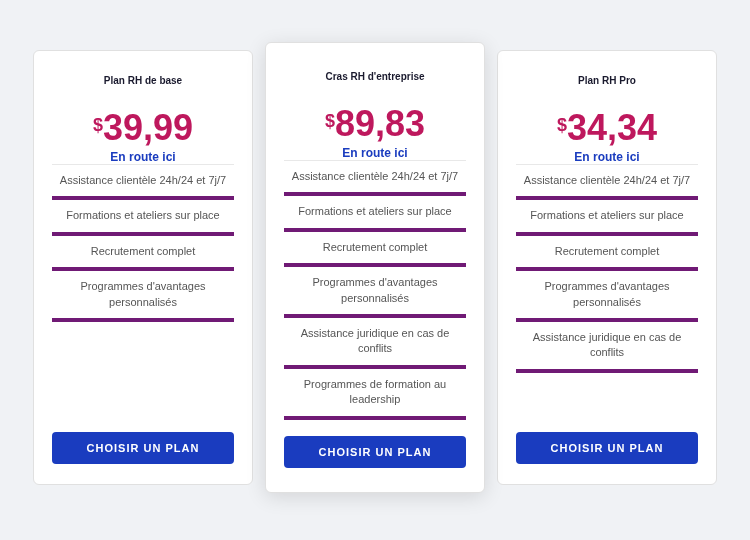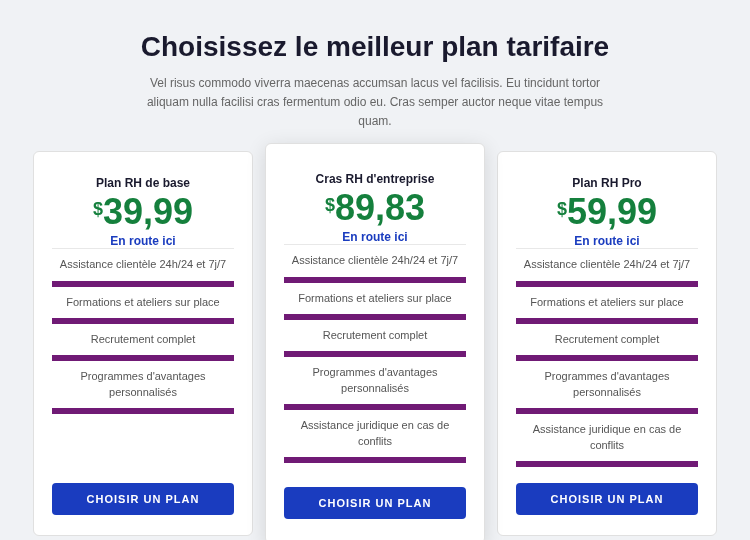--- a/index.html
+++ b/index.html
@@ -59,30 +59,30 @@
       background: #fff;
       border: 1px solid #e0e0e0;
       box-shadow: 0 4px 20px rgba(0,0,0,0.12);
       z-index: 2;
       padding-top: 28px;
       padding-bottom: 24px;
       margin-top: -8px;
       margin-bottom: -8px;
     }
     .plan-name {
-      font-size: 12px;
+      font-size: 10px;
       font-weight: 700;
       color: #1a1a2e;
       text-align: right;
-      margin-bottom: 4px;
+      margin-bottom: 24px;
     }
     .plan-price {
       font-size: 36px;
       font-weight: 800;
-      color: #15803d;
+      color: #be185d;
       line-height: 1;
       margin-bottom: 4px;
     }
     .plan-price sup {
       font-size: 18px;
       font-weight: 800;
       vertical-align: top;
       margin-top: 6px;
       display: inline-block;
     }
@@ -100,45 +100,41 @@
       width: 100%;
       border-top: 1px solid #e8e8e8;
       margin-bottom: 16px;
       flex: 1;
     }
     .feature-item {
       font-size: 11px;
       color: #555;
       text-align: center;
       padding: 8px 4px;
-      border-bottom: 6px solid #701a75;
+      border-bottom: 4px solid #701a75;
       line-height: 1.4;
     }
     .btn-choose {
       background: #1a3cbf;
       color: #fff;
       border: none;
       border-radius: 4px;
       padding: 10px 20px;
       font-size: 11px;
       font-weight: 800;
       letter-spacing: 1px;
       cursor: pointer;
       width: 100%;
       text-transform: uppercase;
     }
   </style>
 </head>
 <body>
 
 <div class="page-wrapper">
-  <div class="header">
-    <h1 class="main-title">Choisissez le meilleur plan tarifaire</h1>
-    <p class="subtitle">Vel risus commodo viverra maecenas accumsan lacus vel facilisis. Eu tincidunt tortor aliquam nulla facilisi cras fermentum odio eu. Cras semper auctor neque vitae tempus quam.</p>
-  </div>
 
   <div class="plans-container">
 
     <div class="plan-card">
       <div class="plan-name">Plan RH de base</div>
       <div class="plan-price">
         <sup>$</sup><span>39,99</span>
       </div>
       <a class="plan-link">En route ici</a>
       <div class="plan-features">
@@ -155,28 +151,29 @@
       <div class="plan-price">
         <sup>$</sup><span>89,83</span>
       </div>
       <a class="plan-link featured-link">En route ici</a>
       <div class="plan-features">
         <div class="feature-item">Assistance clientèle 24h/24 et 7j/7</div>
         <div class="feature-item">Formations et ateliers sur place</div>
         <div class="feature-item">Recrutement complet</div>
         <div class="feature-item">Programmes d'avantages personnalisés</div>
         <div class="feature-item">Assistance juridique en cas de conflits</div>
+        <div class="feature-item">Programmes de formation au leadership</div>
       </div>
       <button class="btn-choose">CHOISIR UN PLAN</button>
     </div>
 
     <div class="plan-card">
       <div class="plan-name">Plan RH Pro</div>
       <div class="plan-price">
-        <sup>$</sup><span>59,99</span>
+        <sup>$</sup><span>34,34</span>
       </div>
       <a class="plan-link">En route ici</a>
       <div class="plan-features">
         <div class="feature-item">Assistance clientèle 24h/24 et 7j/7</div>
         <div class="feature-item">Formations et ateliers sur place</div>
         <div class="feature-item">Recrutement complet</div>
         <div class="feature-item">Programmes d'avantages personnalisés</div>
         <div class="feature-item">Assistance juridique en cas de conflits</div>
       </div>
       <button class="btn-choose">CHOISIR UN PLAN</button>

